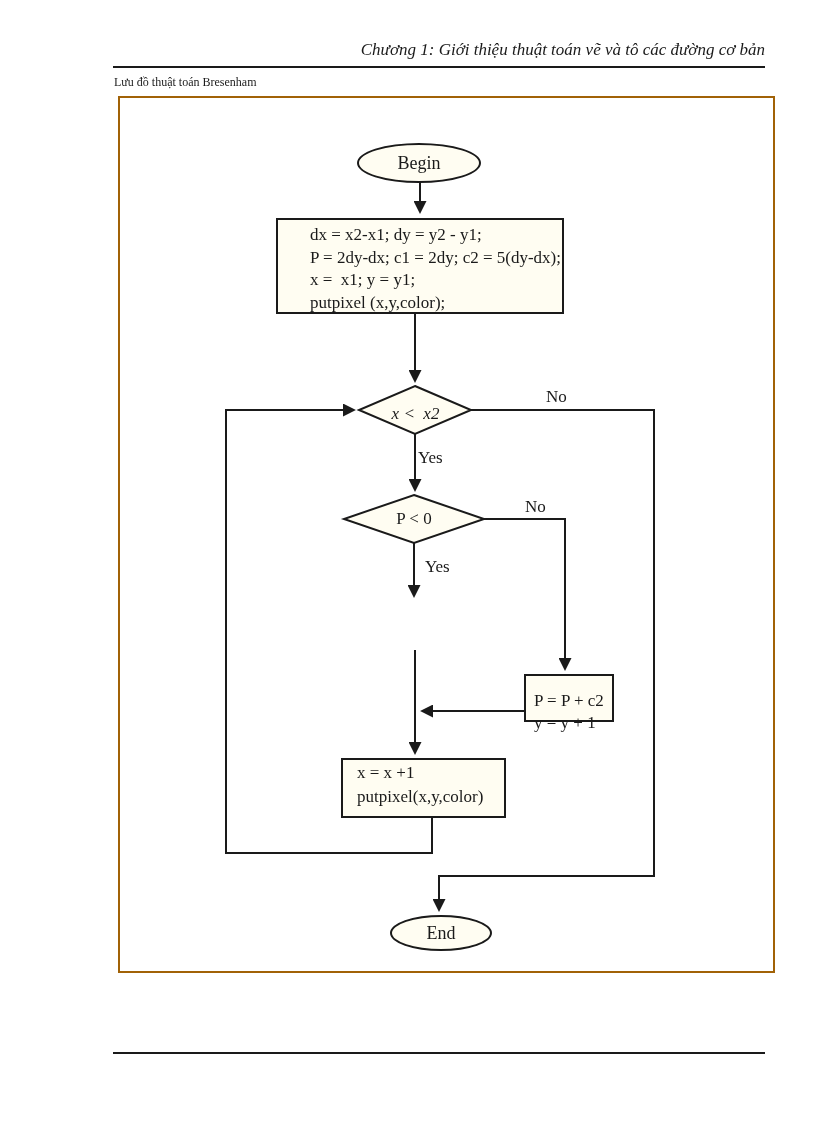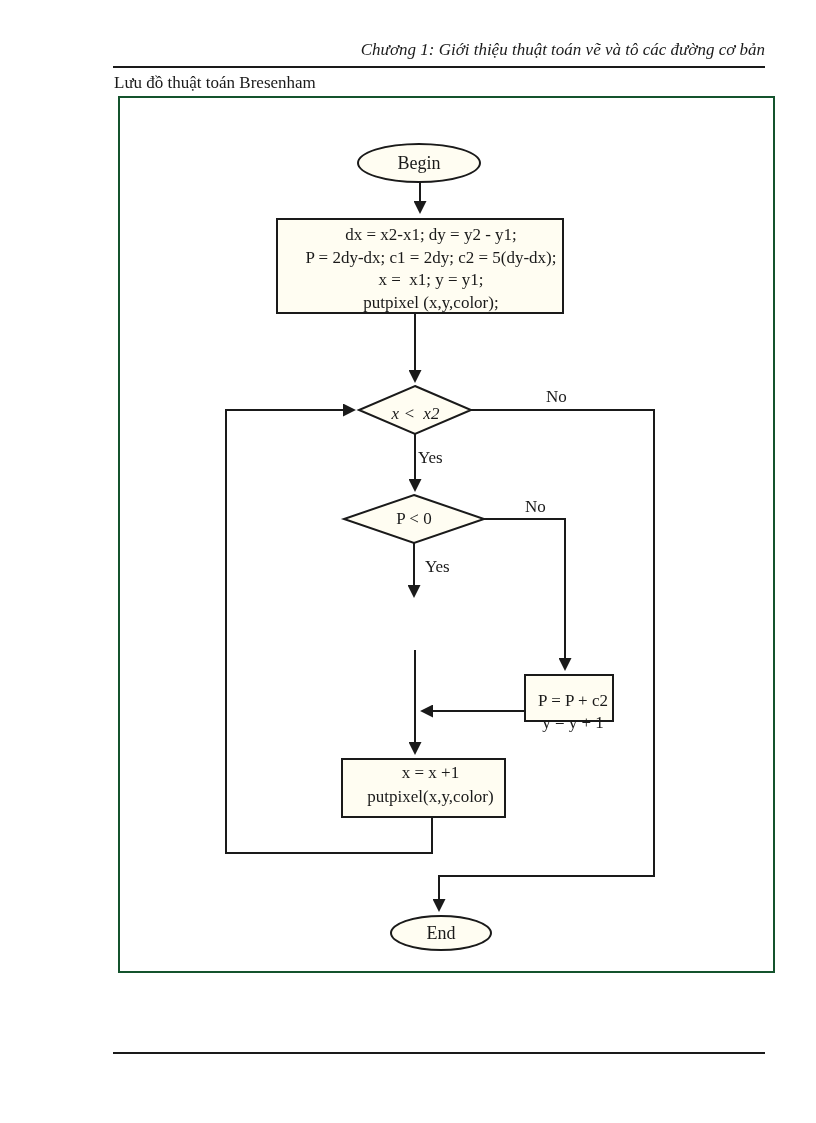--- a/index.html
+++ b/index.html
@@ -7,34 +7,34 @@
   .page {
     position:relative; width:816px; height:1123px; background:#ffffff;
     font-family:"Liberation Serif","DejaVu Serif",serif; color:#1a1a1a;
     overflow:hidden;
   }
   .chapter-title {
     position:absolute; left:113px; top:40px; width:652px;
     text-align:right; font-style:italic; font-size:17px; line-height:20px;
   }
   .header-rule { position:absolute; left:113px; top:66px; width:652px; height:2px; background:#1a1a1a; }
-  .caption { position:absolute; left:114px; top:72px; font-size:17px; line-height:21px; }
+  .caption { position:absolute; left:114px; top:72px; font-size:12px; line-height:21px; }
   .frame {
     position:absolute; left:118px; top:96px; width:653px; height:873px;
-    border:2px solid #14532d; box-sizing:content-box;text-align:center;
+    border:2px solid #a16207; box-sizing:content-box;
   }
   .connectors { position:absolute; left:0; top:0; }
   .node {
     position:absolute; box-sizing:border-box;
     border:2px solid #1a1a1a; background:#fffdf2; font-size:17px;
   }
   .terminator { border-radius:50%; display:flex; align-items:center; justify-content:center; font-size:18px; }
   .n-begin { left:237px; top:45px;  width:124px; height:40px; }
   .n-end   { left:270px; top:817px; width:102px; height:36px; }
-  .n-init  { left:156px; top:120px; width:288px; height:96px; padding:4px 0 0 22px; line-height:22.5px; }
+  .n-init  { left:156px; top:120px; width:288px; height:96px; padding:4px 0 0 32px; line-height:22.5px; }
   .n-init div { white-space:pre; }
   .n-c1    { left:239px; top:503px; width:131px; height:49px; display:flex; align-items:center; justify-content:center; }
   .n-c2    { left:404px; top:576px; width:90px;  height:48px; padding:14px 0 0 8px; line-height:21.5px; }
   .n-inc   { left:221px; top:660px; width:165px; height:60px; padding:1px 0 0 14px; line-height:24px; }
   .diamond-label {
     position:absolute; display:flex; align-items:center; justify-content:center;
     font-size:17px; white-space:pre;
   }
   .dl-x { left:240px; top:300px; width:111px; height:32px;font-style:italic; }
   .dl-p { left:224px; top:405px; width:140px; height:32px; }

